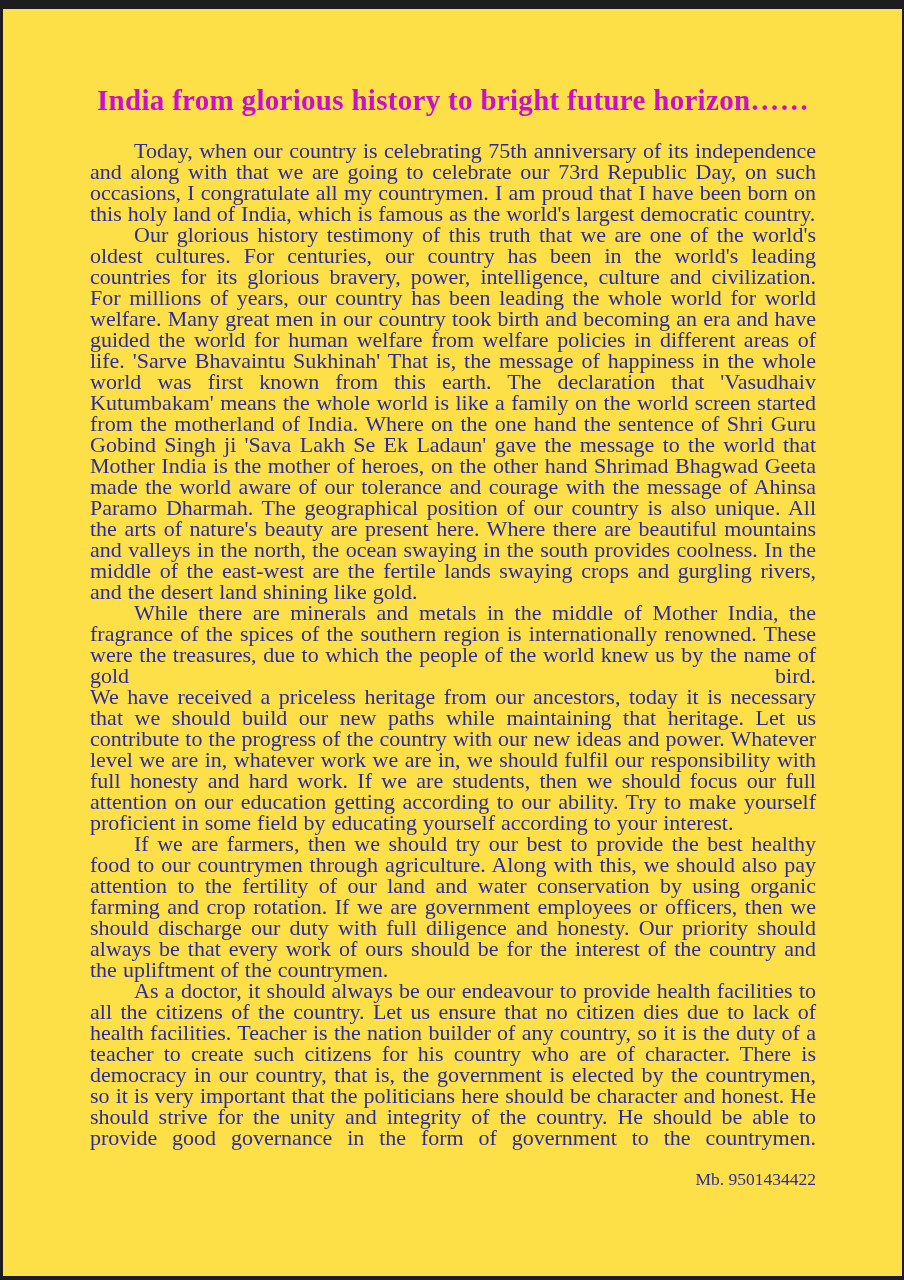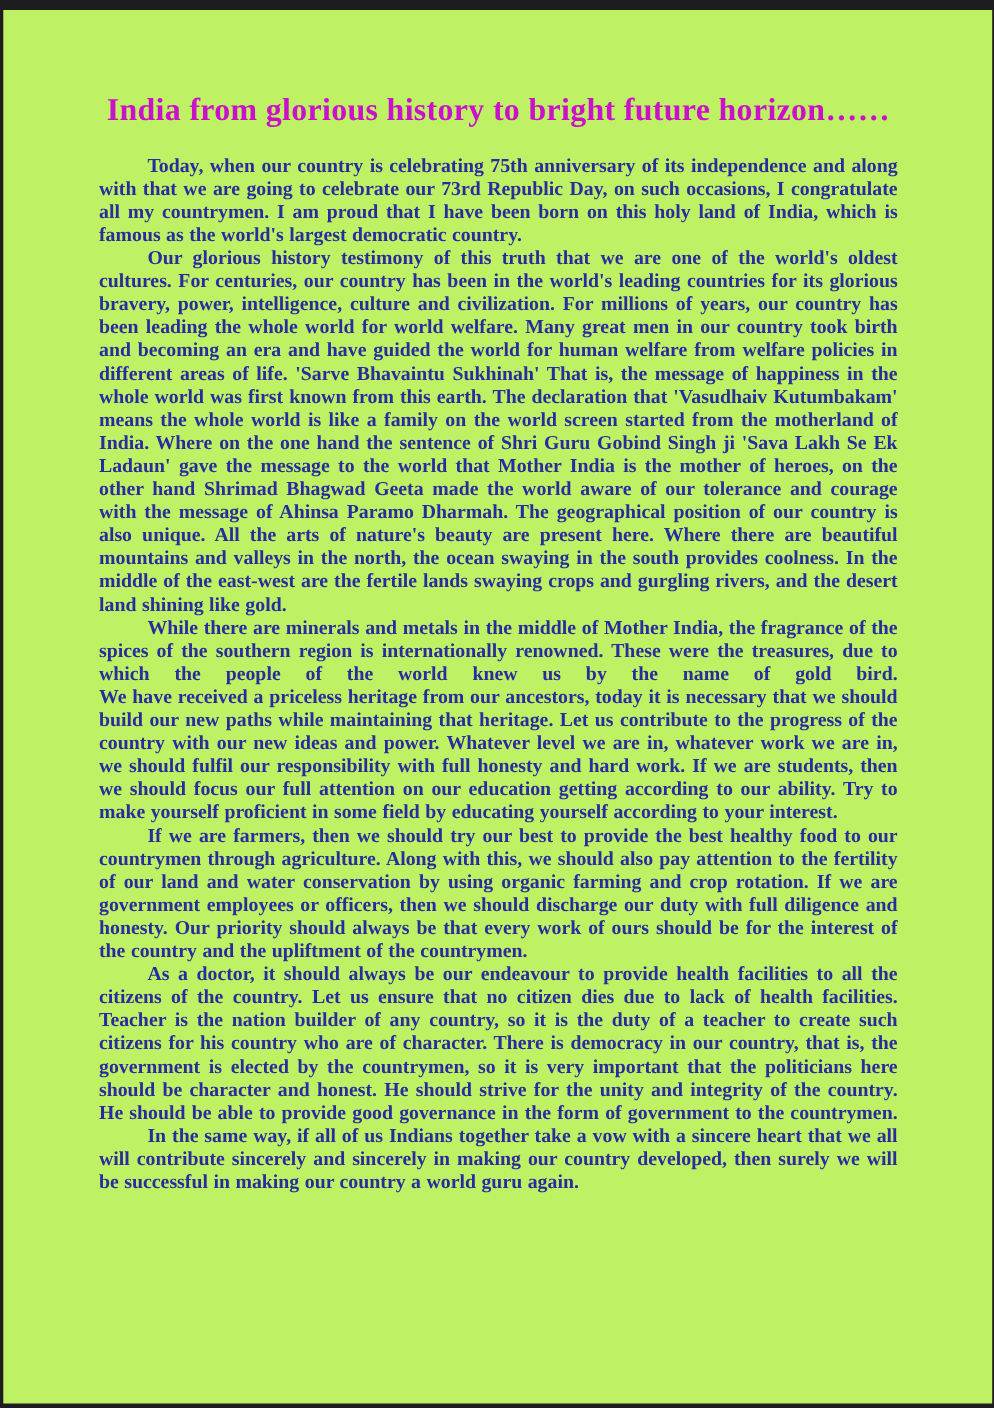--- a/index.html
+++ b/index.html
@@ -5,21 +5,21 @@
   html, body {
     margin: 0;
     padding: 0;
     background: #ffffff;
   }
   .page {
     position: relative;
     width: 904px;
     height: 1280px;
     box-sizing: border-box;
-    background: #bef264;
+    background: #fde047;
     border-top: 9px solid #1d1d1f;
     border-left: 3px solid #1d1d1f;
     border-right: 2px solid #1d1d1f;
     border-bottom: 4px solid #1d1d1f;
     overflow: hidden;
     font-family: "Liberation Serif", "DejaVu Serif", serif;
   }
   .content {
     margin: 0 86px 0 87px;
     padding-top: 74px;
@@ -31,25 +31,24 @@
     font-size: 29px;
     font-weight: bold;
     text-align: center;
     line-height: 34px;
     margin: 0 0 23px 0;
     letter-spacing: 0.3px;
   }
   .par {
     margin: 0;
     color: #2b2b9e;
-    font-size: 18px;
+    font-size: 22px;
     line-height: 21px;
     text-align: justify;
     word-spacing: 0.5px;
-    font-weight: bold;
   }
   .par.indent {
     text-indent: 44px;
   }
   .par.justify-last {
     text-align-last: justify;
   }
   .signature {
     margin-top: 20px;
     text-align: right;
@@ -74,19 +73,19 @@
     <p class="par indent">Our glorious history testimony of this truth that we are one of the world's oldest cultures. For centuries, our country has been in the world's leading countries for its glorious bravery, power, intelligence, culture and civilization. For millions of years, our country has been leading the whole world for world welfare. Many great men in our country took birth and becoming an era and have guided the world for human welfare from welfare policies in different areas of life. 'Sarve Bhavaintu Sukhinah' That is, the message of happiness in the whole world was first known from this earth. The declaration that 'Vasudhaiv Kutumbakam' means the whole world is like a family on the world screen started from the motherland of India. Where on the one hand the sentence of Shri Guru Gobind Singh ji 'Sava Lakh Se Ek Ladaun' gave the message to the world that Mother India is the mother of heroes, on the other hand Shrimad Bhagwad Geeta made the world aware of our tolerance and courage with the message of Ahinsa Paramo Dharmah. The geographical position of our country is also unique. All the arts of nature's beauty are present here. Where there are beautiful mountains and valleys in the north, the ocean swaying in the south provides coolness. In the middle of the east-west are the fertile lands swaying crops and gurgling rivers, and the desert land shining like gold.</p>
 
     <p class="par indent justify-last">While there are minerals and metals in the middle of Mother India, the fragrance of the spices of the southern region is internationally renowned. These were the treasures, due to which the people of the world knew us by the name of gold bird.</p>
 
     <p class="par">We have received a priceless heritage from our ancestors, today it is necessary that we should build our new paths while maintaining that heritage. Let us contribute to the progress of the country with our new ideas and power. Whatever level we are in, whatever work we are in, we should fulfil our responsibility with full honesty and hard work. If we are students, then we should focus our full attention on our education getting according to our ability. Try to make yourself proficient in some field by educating yourself according to your interest.</p>
 
     <p class="par indent">If we are farmers, then we should try our best to provide the best healthy food to our countrymen through agriculture. Along with this, we should also pay attention to the fertility of our land and water conservation by using organic farming and crop rotation. If we are government employees or officers, then we should discharge our duty with full diligence and honesty. Our priority should always be that every work of ours should be for the interest of the country and the upliftment of the countrymen.</p>
 
     <p class="par indent justify-last">As a doctor, it should always be our endeavour to provide health facilities to all the citizens of the country. Let us ensure that no citizen dies due to lack of health facilities. Teacher is the nation builder of any country, so it is the duty of a teacher to create such citizens for his country who are of character. There is democracy in our country, that is, the government is elected by the countrymen, so it is very important that the politicians here should be character and honest. He should strive for the unity and integrity of the country. He should be able to provide good governance in the form of government to the countrymen.</p>
 
-    <p class="par indent">In the same way, if all of us Indians together take a vow with a sincere heart that we all will contribute sincerely and sincerely in making our country developed, then surely we will be successful in making our country a world guru again.</p>
 
     <div class="signature">
+      <div>Mb. 9501434422</div>
     </div>
 
   </div>
 </div>
 
 </body></html>

